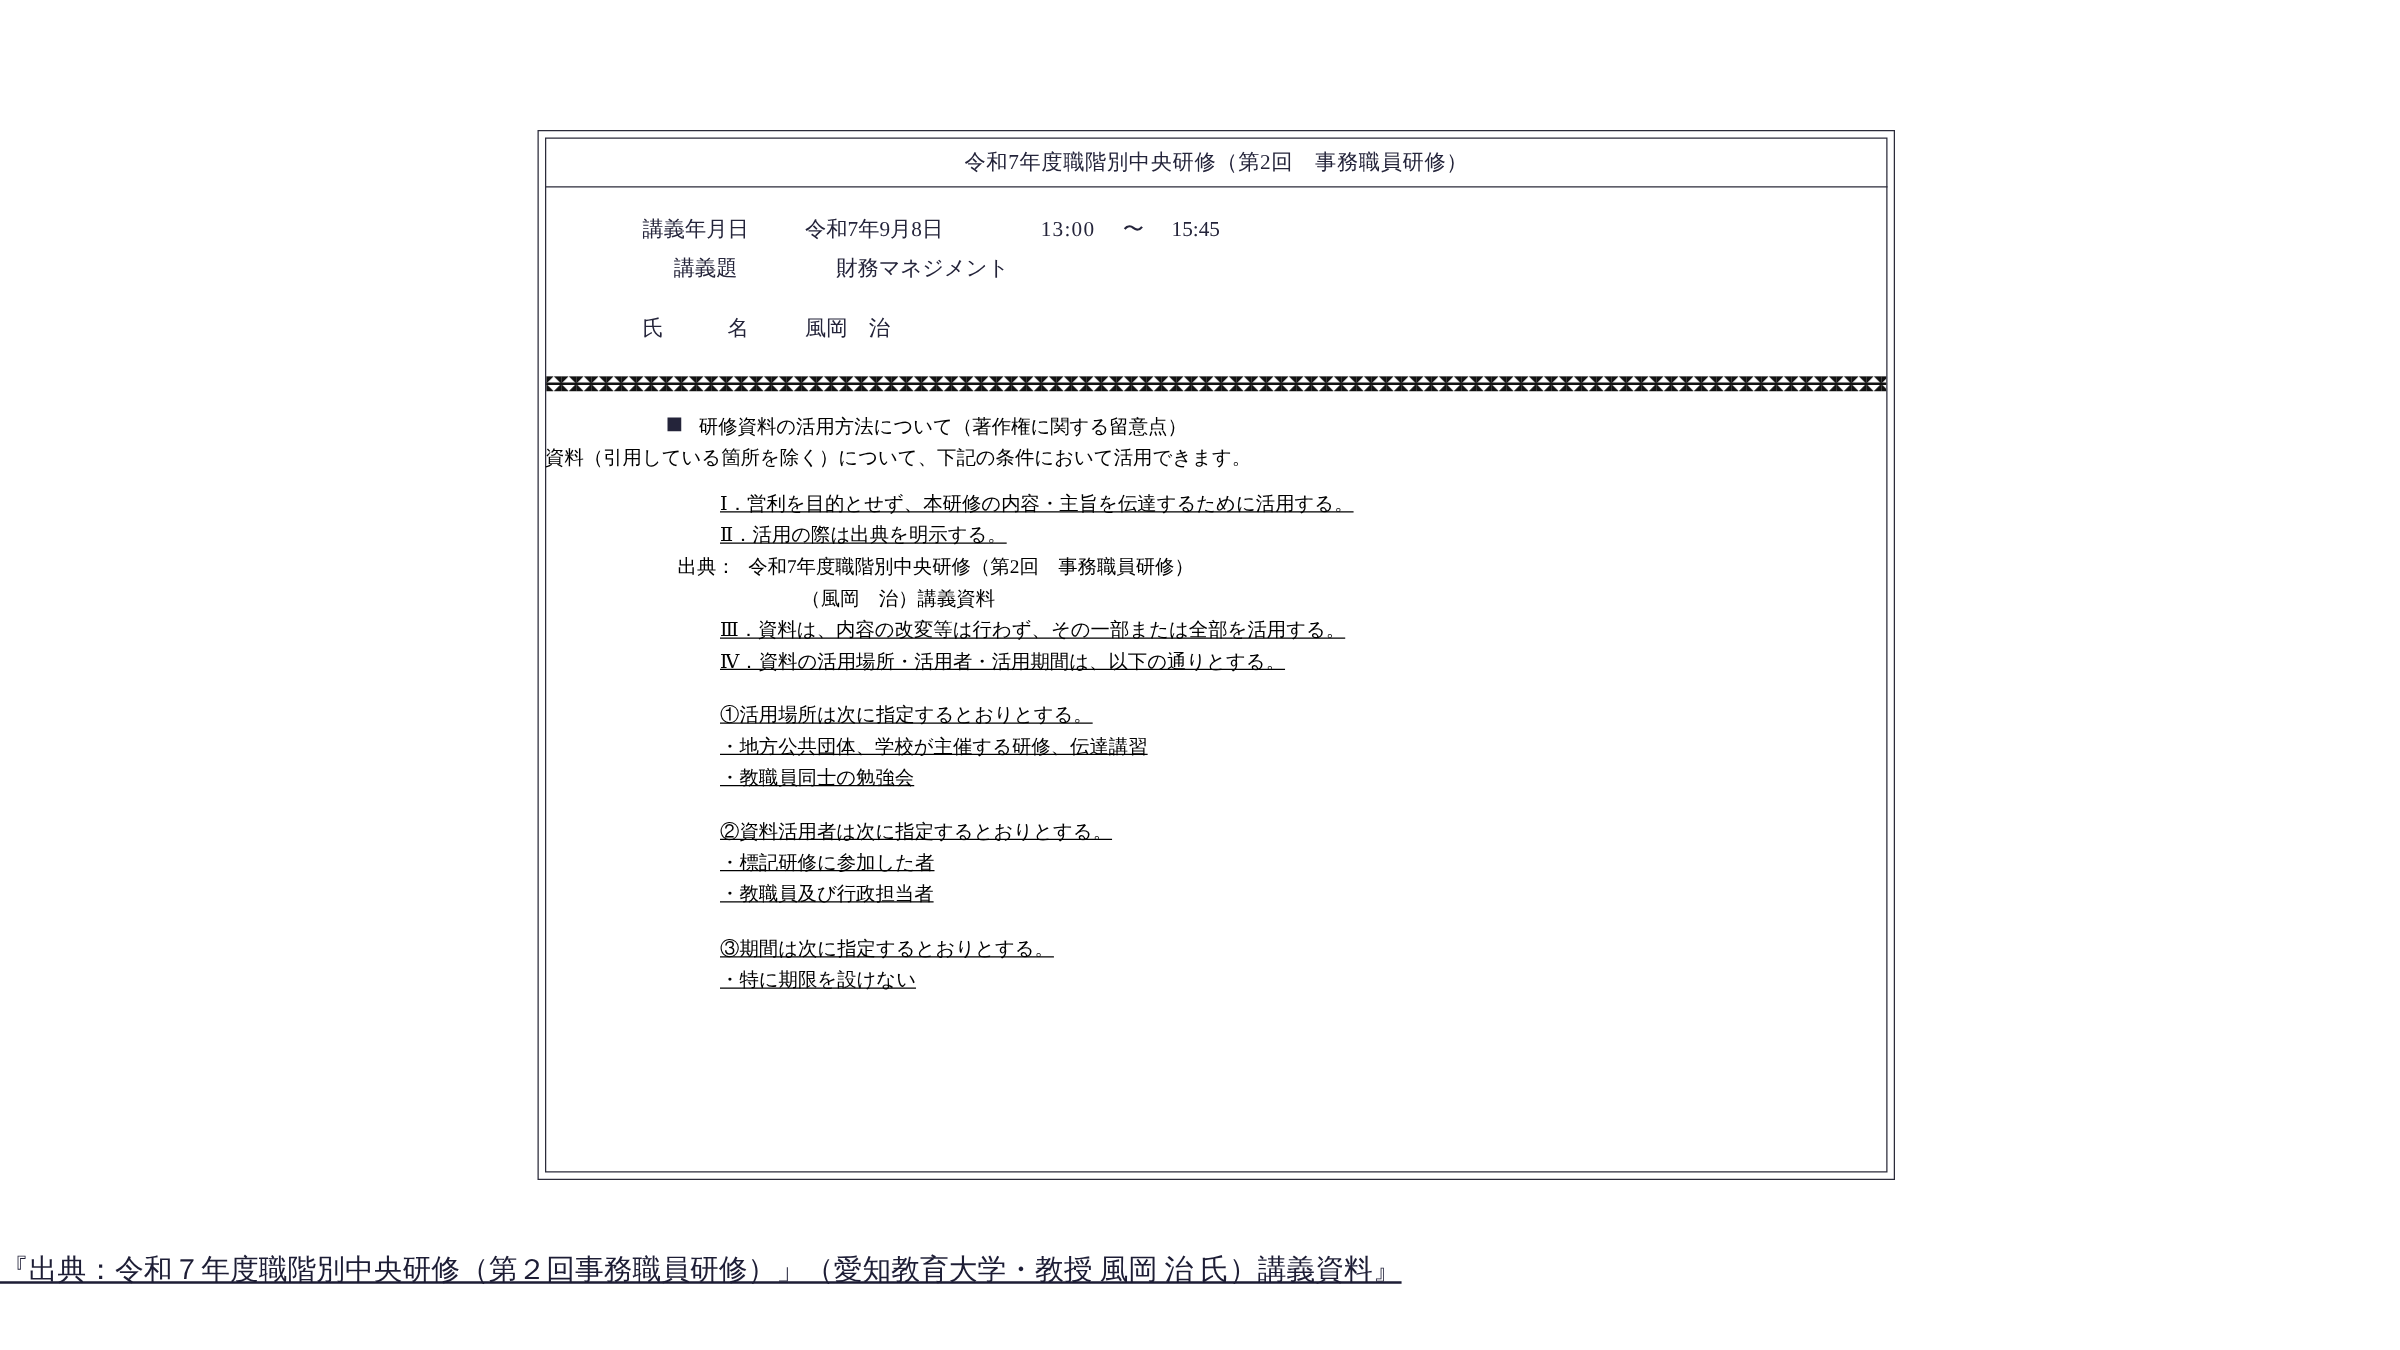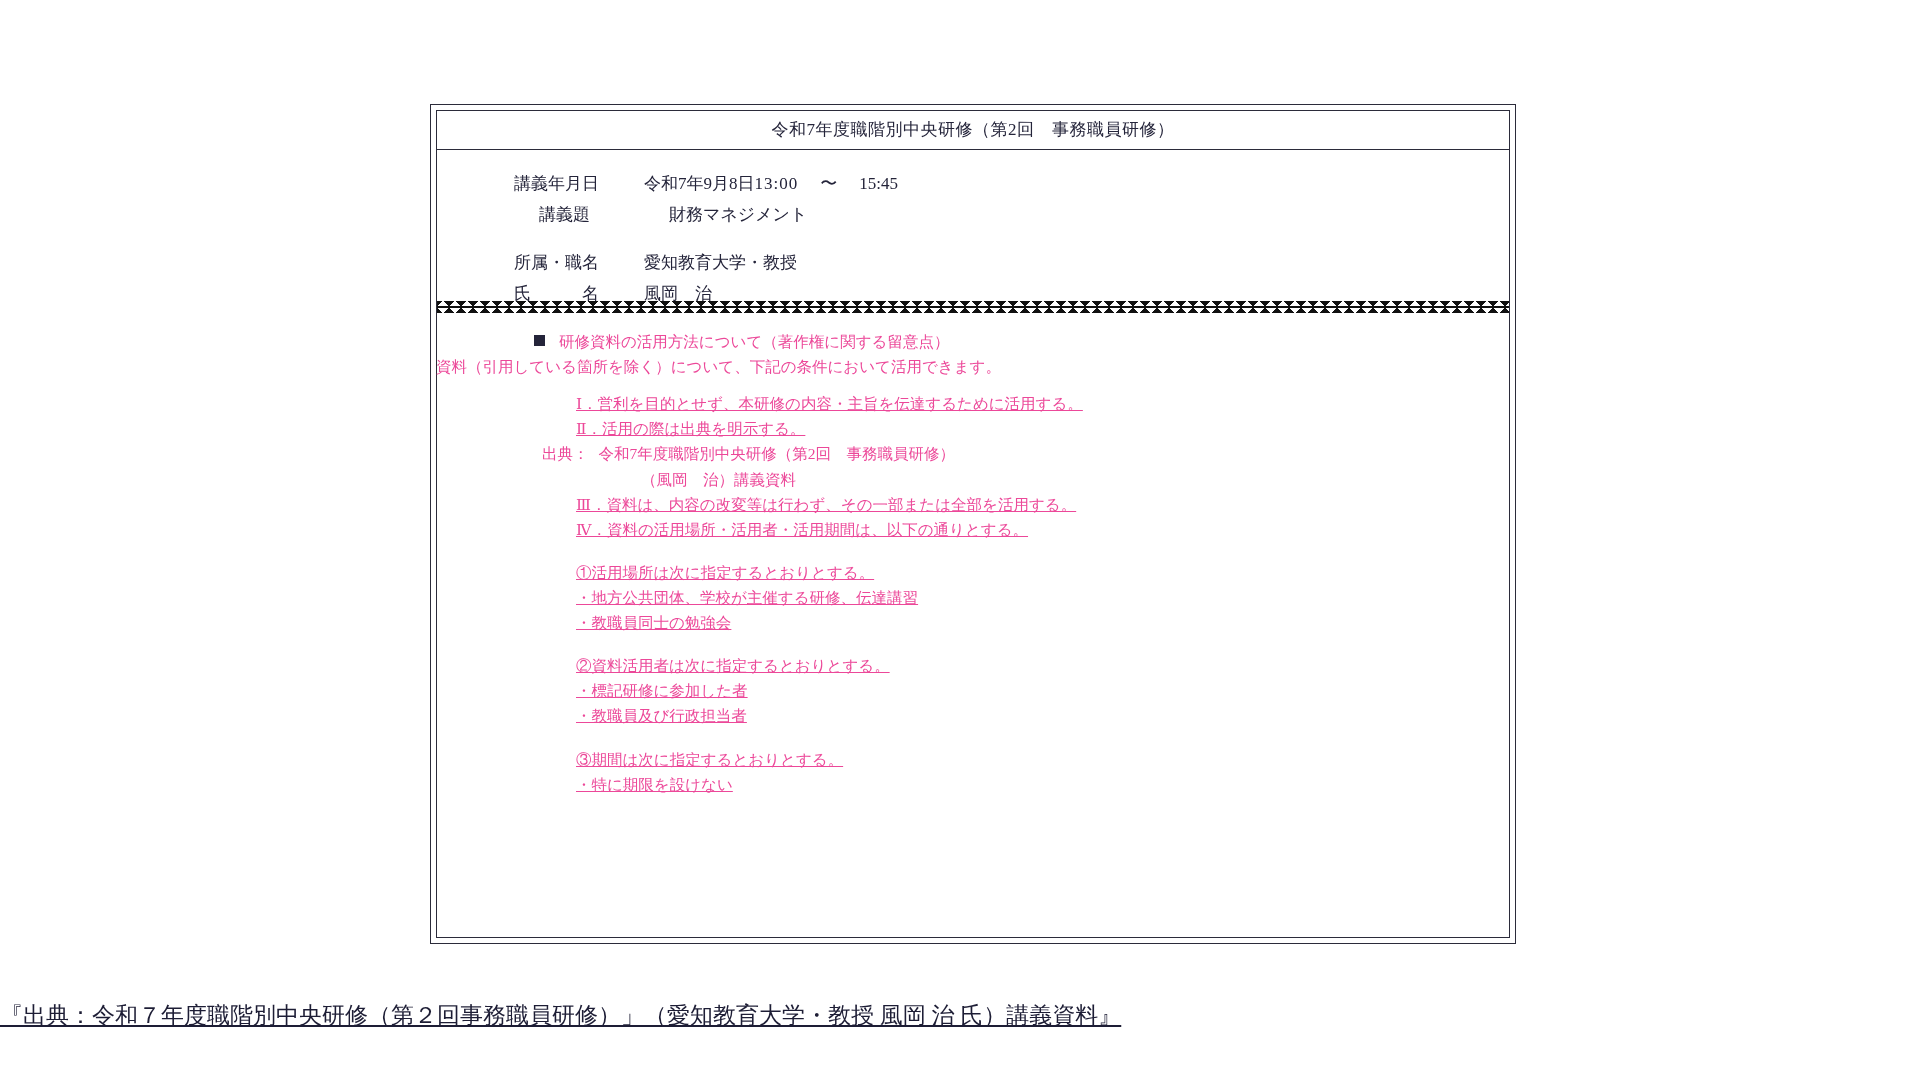--- a/index.html
+++ b/index.html
@@ -84,20 +84,21 @@
     width: 130px;
     text-align: justify;
     padding-left: 78px;
     box-sizing: content-box;
   }
   .meta-row .val {
     display: inline-block;
   }
   .meta-row .time {
     display: inline-block;
+    margin-left: 78px;
     letter-spacing: 1px;
   }
   .meta-row .tilde {
     display: inline-block;
     margin: 0 22px;
   }
   .meta-gap { height: 16px; }
 
   
   .zigzag {
@@ -125,21 +126,21 @@
 
   
   .body-block {
     position: absolute;
     left: 5px;
     top: 212px;
     width: calc(100% - 10px);
     padding: 12px 0 0 0;
     box-sizing: border-box;
     font-size: 15.5px;
-    color: #ec4899;
+    color: #000000;
     line-height: 1.62;
   }
   .ind-1 { padding-left: 98px; }
   .ind-2 { }
   .ind-3 { padding-left: 140px; text-decoration: underline; }
   .ind-4 { padding-left: 106px; }
   .ind-5 { padding-left: 188px; margin-left: 17px; }
   .line { white-space: nowrap; }
   .sq-marker {
     display: inline-block;
@@ -184,24 +185,20 @@
         <span class="time">13:00</span>
         <span class="tilde">〜</span>
         <span class="val">15:45</span>
       </div>
       <div class="meta-row">
         <span class="lbl" style="padding-left:103px;">講義題</span>
         <span class="val">財務マネジメント</span>
       </div>
       <div class="meta-gap"></div>
       <div class="meta-row">
-        <span class="lbl">所属・職名</span>
-        <span class="val">愛知教育大学・教授</span>
-      </div>
-      <div class="meta-row">
         <span class="lbl">氏　　　名</span>
         <span class="val">風岡　治</span>
       </div>
     </div>
 
     <div class="zigzag"></div>
 
     <div class="body-block">
       <div class="line ind-1">
         <span class="sq-marker"></span><span>研修資料の活用方法について（著作権に関する留意点）</span>

